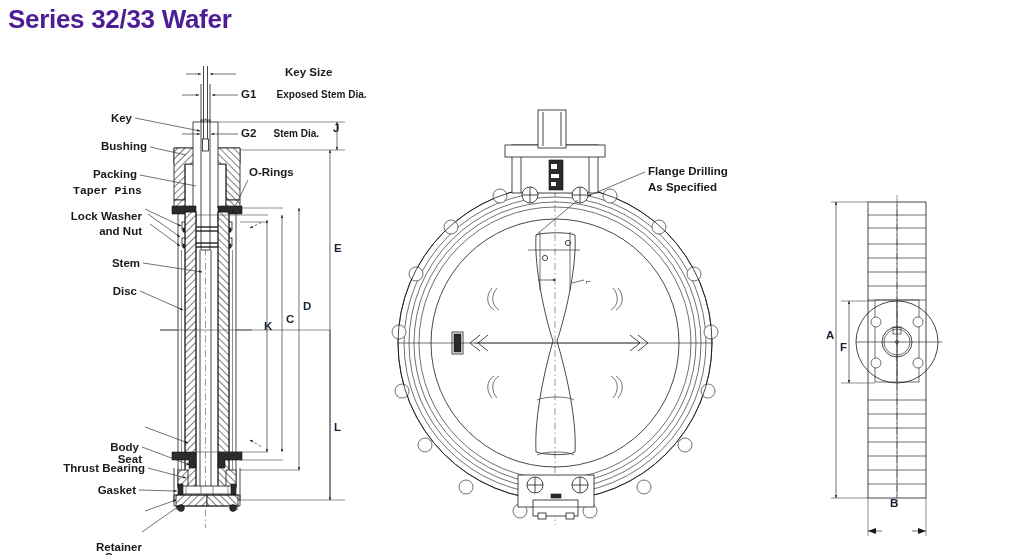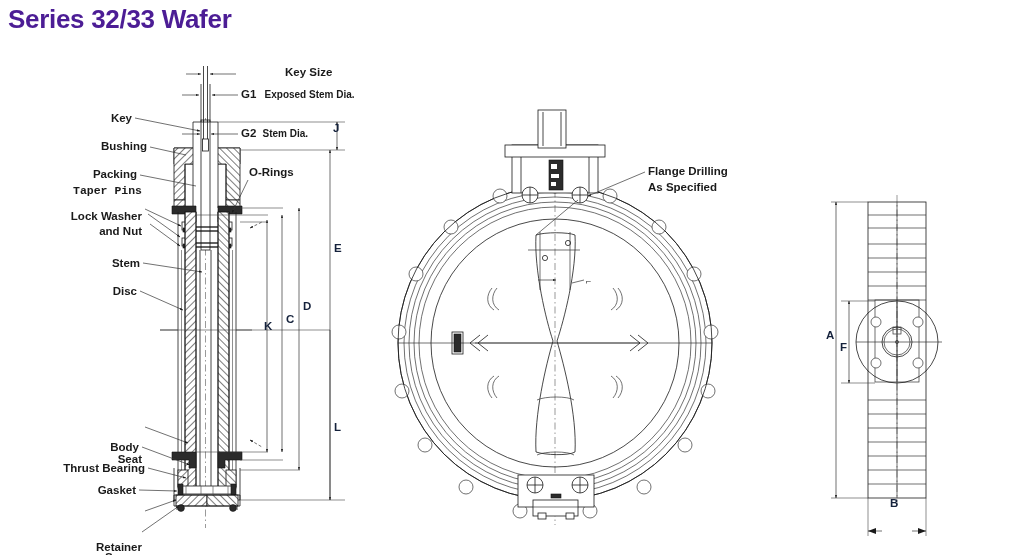--- a/index.html
+++ b/index.html
@@ -380,25 +380,25 @@
 <div class="lbl r" style="left:0;top:420px;width:142px;margin-top:33px;">Seat</div>
 <div class="lbl r" style="left:0;top:441px;width:139px;">Body</div>
 <div class="lbl r" style="left:0;top:462px;width:145px;">Thrust Bearing</div>
 <div class="lbl r" style="left:0;top:484px;width:136px;">Gasket</div>
 <div class="lbl r" style="left:0;top:505px;width:142px;margin-top:36px;">Retainer</div>
 <div class="lbl r" style="left:0;top:526px;width:139px;margin-top:25px;">Screw</div>
 
 <div class="lbl" style="left:241px;top:66px;padding-left:44px;">Key Size</div>
 <div class="lbl" style="left:241px;top:88px;">
   <span>G1</span>
-  <span class="small" style="margin-left:5px;">Exposed Stem Dia.</span>
+  <span class="small" style="margin-left:17px;">Exposed Stem Dia.</span>
 </div>
 <div class="lbl" style="left:241px;top:127px;">
   <span>G2</span>
-  <span class="small" style="margin-left:3px;">Stem Dia.</span>
+  <span class="small" style="margin-left:14px;">Stem Dia.</span>
 </div>
 <div class="lbl" style="left:249px;top:166px;">O-Rings</div>
 
 <div class="dim" style="left:333px;top:122px;">J</div>
 <div class="dim" style="left:334px;top:242px;">E</div>
 <div class="dim" style="left:303px;top:300px;">D</div>
 <div class="dim" style="left:286px;top:313px;">C</div>
 <div class="dim" style="left:264px;top:320px;">K</div>
 <div class="dim" style="left:334px;top:421px;">L</div>
 

